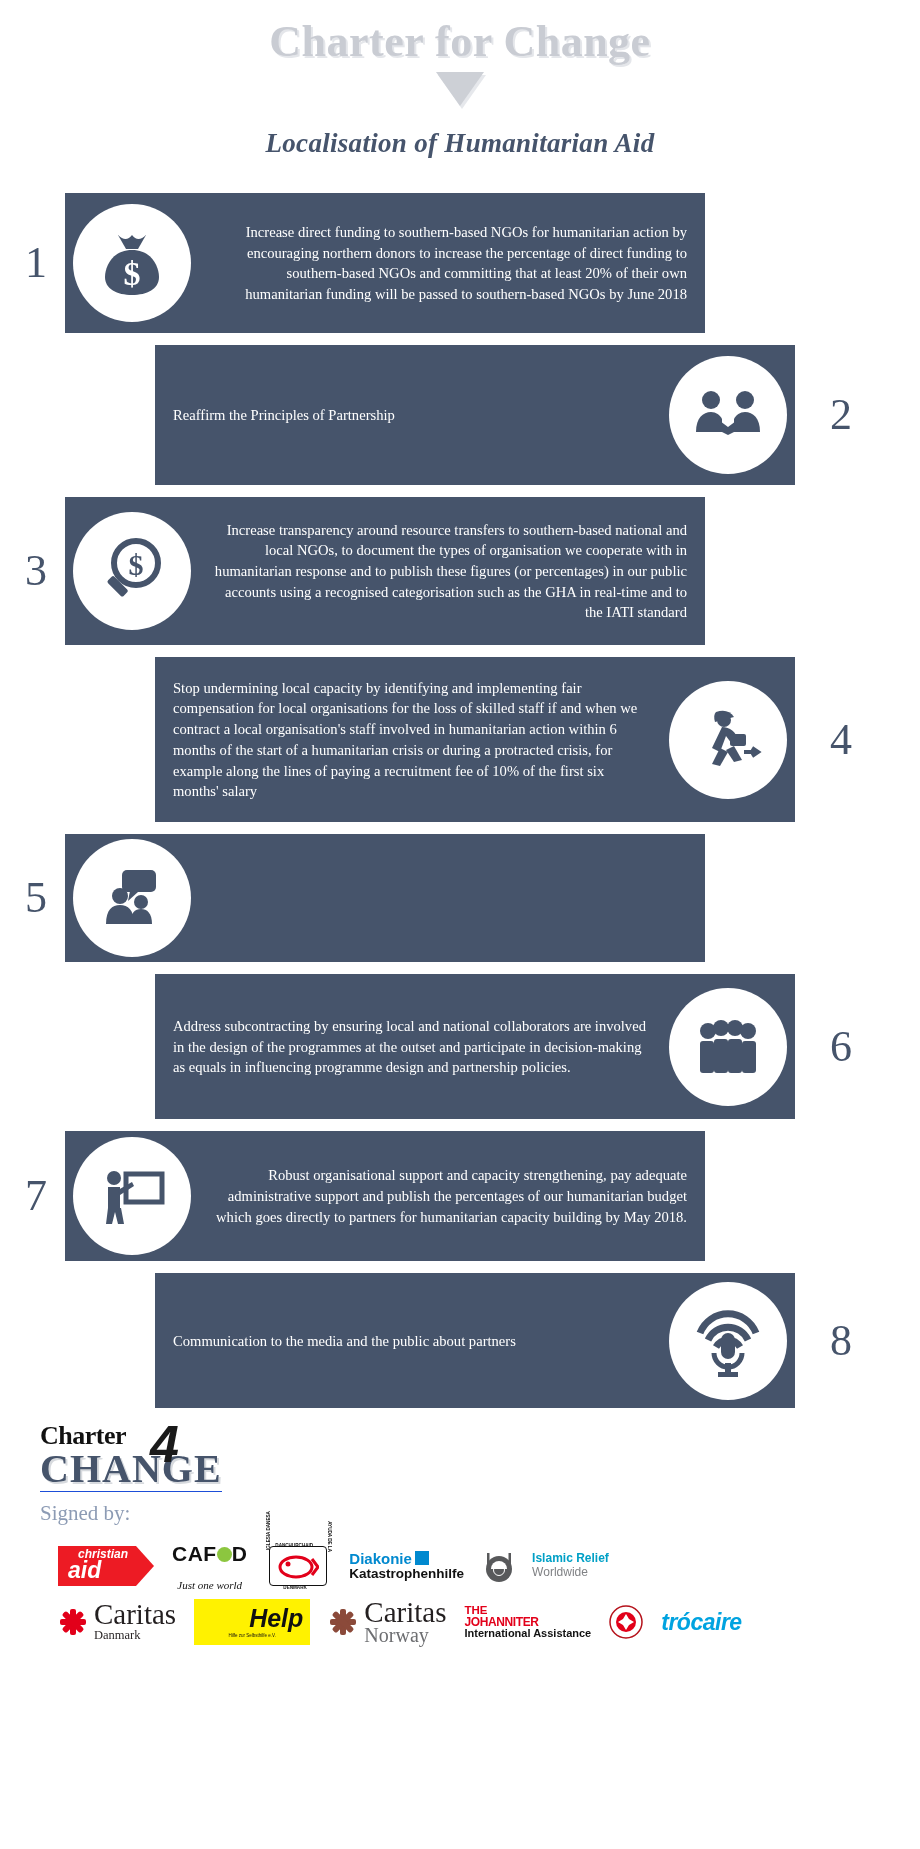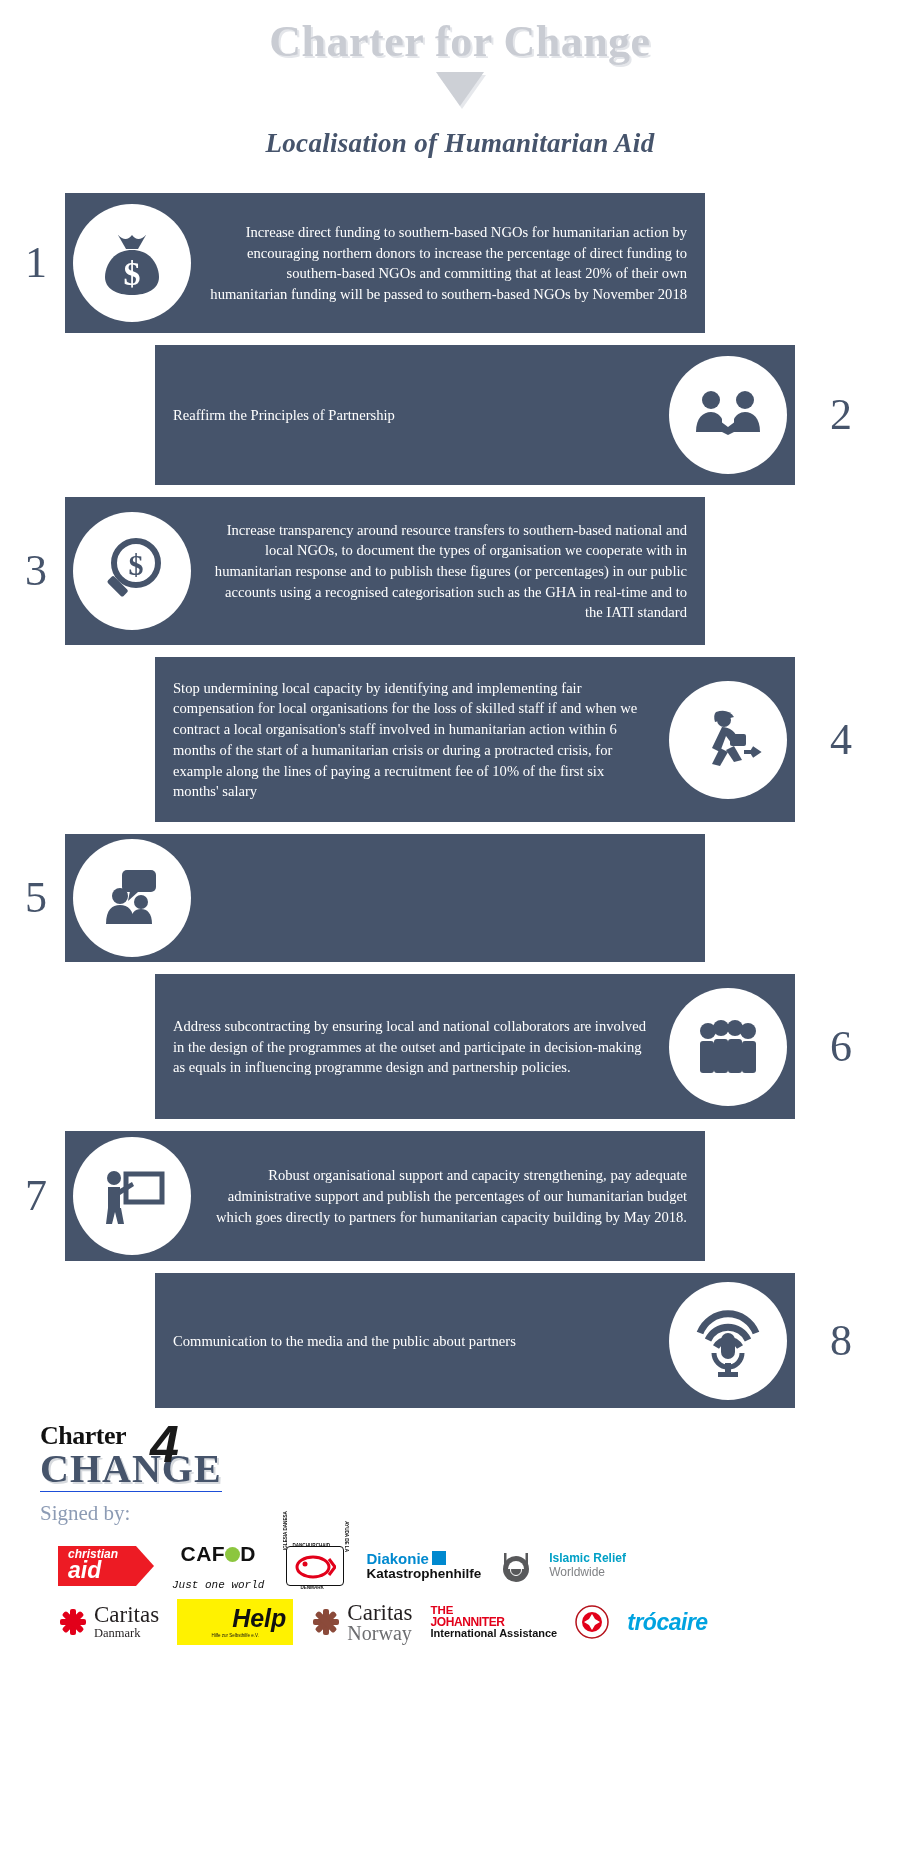--- a/index.html
+++ b/index.html
@@ -166,51 +166,51 @@
   }
 
   
   .lg { display:flex; align-items:center; height:46px; }
 
   
   .lg-christianaid { position: relative; width: 96px; height: 40px; }
   .ca-box { background:#ed1b24; width: 78px; height: 40px; position:absolute; left:0; top:0; }
   .ca-arrow { position:absolute; left:78px; top:0; width:0;height:0;
     border-top:20px solid transparent; border-bottom:20px solid transparent; border-left:18px solid #ed1b24; }
-  .ca-t1 { position:absolute; left:10px; top:1px; color:#fff; font-family:"Liberation Sans",sans-serif;
+  .ca-t1 { position:absolute; left:20px; top:1px; color:#fff; font-family:"Liberation Sans",sans-serif;
     font-weight:bold; font-style:italic; font-size:12px; z-index:3; }
   .ca-t2 { position:absolute; left:10px; top:13px; color:#fff; font-family:"Liberation Sans",sans-serif;
     font-weight:bold; font-style:italic; font-size:23px; line-height:1; z-index:3; }
 
   
   .lg-cafod { text-align:center; }
   .cf-main { font-family:"Liberation Sans",sans-serif; font-weight:bold; font-size:21px; color:#111; letter-spacing:0.5px; }
   .cf-o { display:inline-block; width:15px; height:15px; border-radius:50%; background:#8cc63f; vertical-align:-1px; }
-  .cf-sub { font-family:Liberation Mono, monospace; font-style:italic; font-size:11px; color:#111; margin-top:13px; }
+  .cf-sub { font-family:Liberation Serif, serif; font-style:italic; font-size:11px; color:#111; margin-top:13px; }
 
   
   .lg-dca { position:relative; width:66px; height:48px; }
   .dca-ring { position:absolute; inset:4px; border:1px solid #111; border-radius:4px; }
   .dca-fish { position:absolute; left:12px; top:12px; }
   .dca-lbl { position:absolute; font-family:"Liberation Sans",sans-serif; font-size:4.6px; font-weight:bold; color:#111; }
 
   
   .lg-diakonie { line-height:1.05; }
   .dk-1 { font-family:"Liberation Sans",sans-serif; font-weight:bold; font-size:15px; color:#0089cf; }
   .dk-sq { display:inline-block; width:14px;height:14px; background:#0089cf; vertical-align:-1px; margin-left:3px;}
   .dk-2 { font-family:"Liberation Sans",sans-serif; font-weight:bold; font-size:13.5px; color:#111; }
 
   
   .lg-ir { display:flex; align-items:center; gap:16px; }
   .ir-txt1 { font-family:"Liberation Sans",sans-serif; font-weight:bold; font-size:12px; color:#00a0c6; line-height:1.15;}
   .ir-txt2 { font-family:"Liberation Sans",sans-serif; font-size:12px; color:#808285; line-height:1.15;}
 
   
   .lg-caritas { display:flex; align-items:center; gap:6px; }
-  .cx-name { font-family:"Liberation Serif",serif; font-size:23px; color:#231f20; line-height:0.95; }
+  .cx-name { font-family:"Liberation Serif",serif; font-size:29px; color:#231f20; line-height:0.95; }
   .cx-sub { font-family:"Liberation Serif",serif; font-size:12.5px; color:#231f20; }
 
   
   .lg-help { background:#fff200; padding:3px 7px 2px 7px; text-align:center; }
   .hp-t { font-family:"Liberation Sans",sans-serif; font-weight:bold; font-style:italic; font-size:25px; color:#111; line-height:0.95;margin-left:48px;}
   .hp-s { font-family:"Liberation Sans",sans-serif; font-size:4.5px; color:#111; margin-top:2px;}
 
   
   .lg-joh { line-height:1.0; }
   .jh-1 { font-family:"Liberation Sans",sans-serif; font-weight:bold; font-size:11.5px; color:#e2001a;}
@@ -236,21 +236,21 @@
     <div class="panel">
       <div class="icon-wrap">
         <svg width="88" height="88" viewBox="0 0 88 88">
           <circle cx="44" cy="44" r="44" fill="#ffffff"></circle>
           <path d="M30 16 L58 16 L50 30 L38 30 Z" fill="#46546b"></path>
           <path d="M30 16 q8 8 14 0 q6 8 14 0" fill="#ffffff"></path>
           <path d="M44 31 C24 31 17 48 17 58 C17 70 29 76 44 76 C59 76 71 70 71 58 C71 48 64 31 44 31 Z" fill="#46546b"></path>
           <text x="44" y="66" font-family="Liberation Serif, serif" font-size="34" font-weight="bold" fill="#ffffff" text-anchor="middle">$</text>
         </svg>
       </div>
-      <div class="txt ralign">Increase direct funding to southern-based NGOs for humanitarian action by encouraging northern donors to increase the percentage of direct funding to southern-based NGOs and committing that at least 20% of their own humanitarian funding will be passed to southern-based NGOs by November 2018</div>
+      <div class="txt ralign">Increase direct funding to southern-based NGOs for humanitarian action by encouraging northern donors to increase the percentage of direct funding to southern-based NGOs and committing that at least 20% of their own humanitarian funding will be passed to southern-based NGOs by June 2018</div>
     </div>
   </div>
 
   <div class="row right h2">
     <div class="num">2</div>
     <div class="panel">
       <div class="txt lalign">Reaffirm the Principles of Partnership</div>
       <div class="icon-wrap">
         <svg width="92" height="92" viewBox="0 0 92 92">
           <circle cx="46" cy="46" r="46" fill="#ffffff"></circle>

